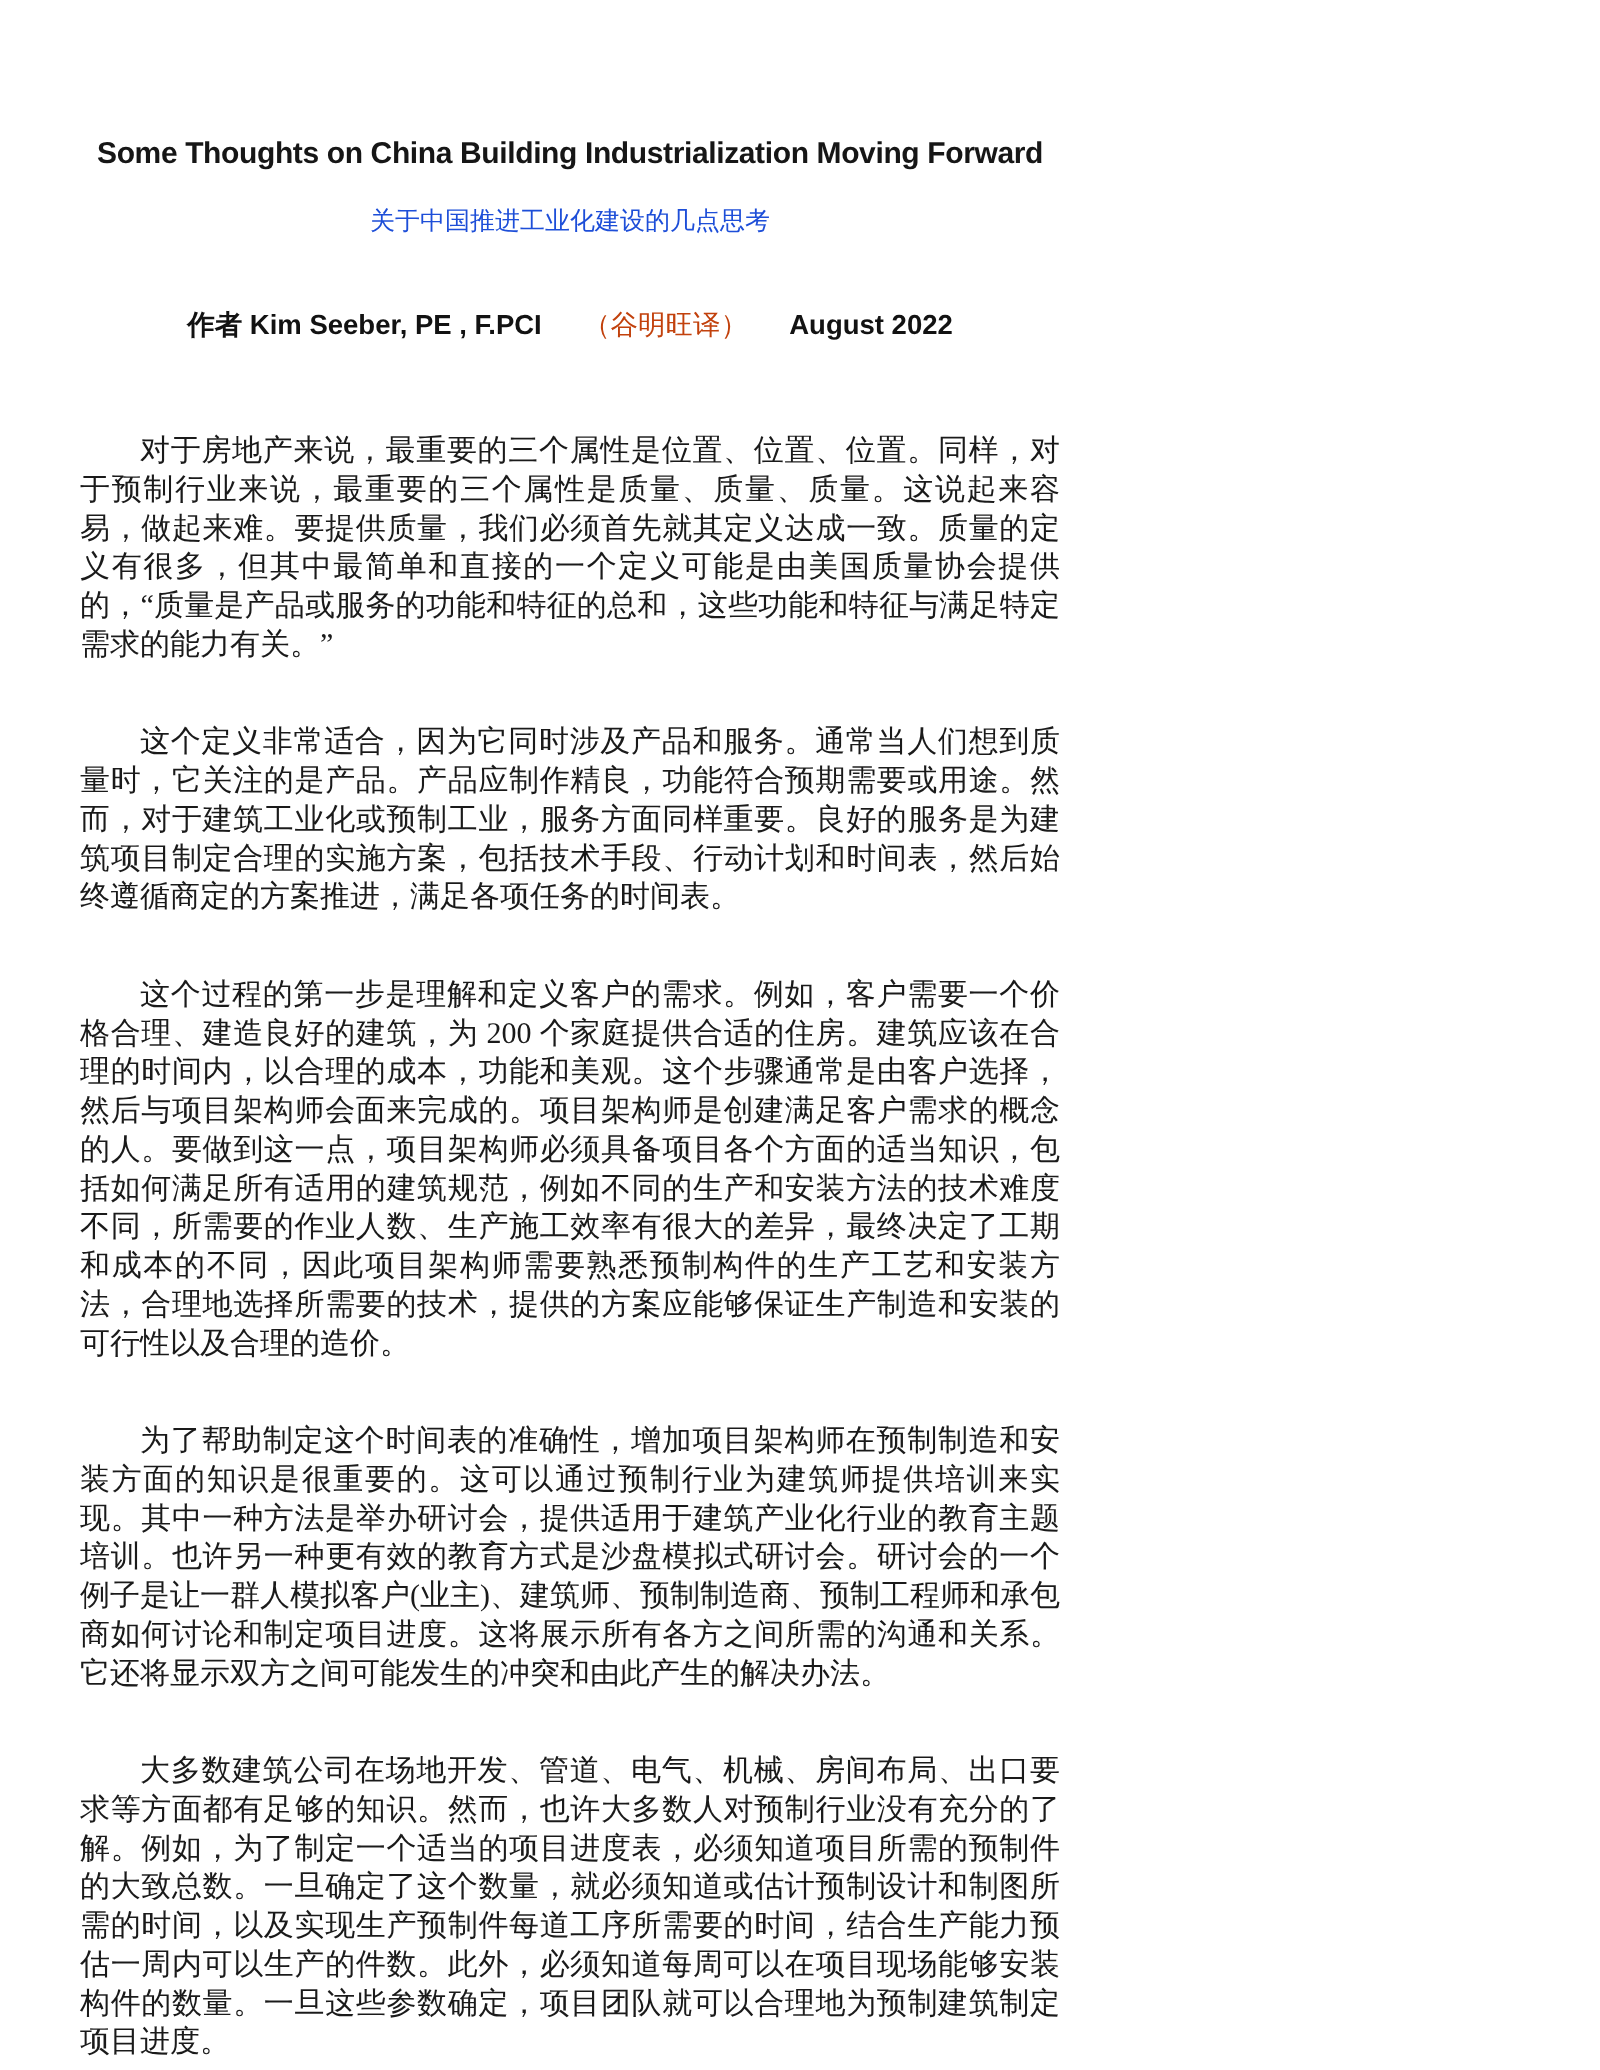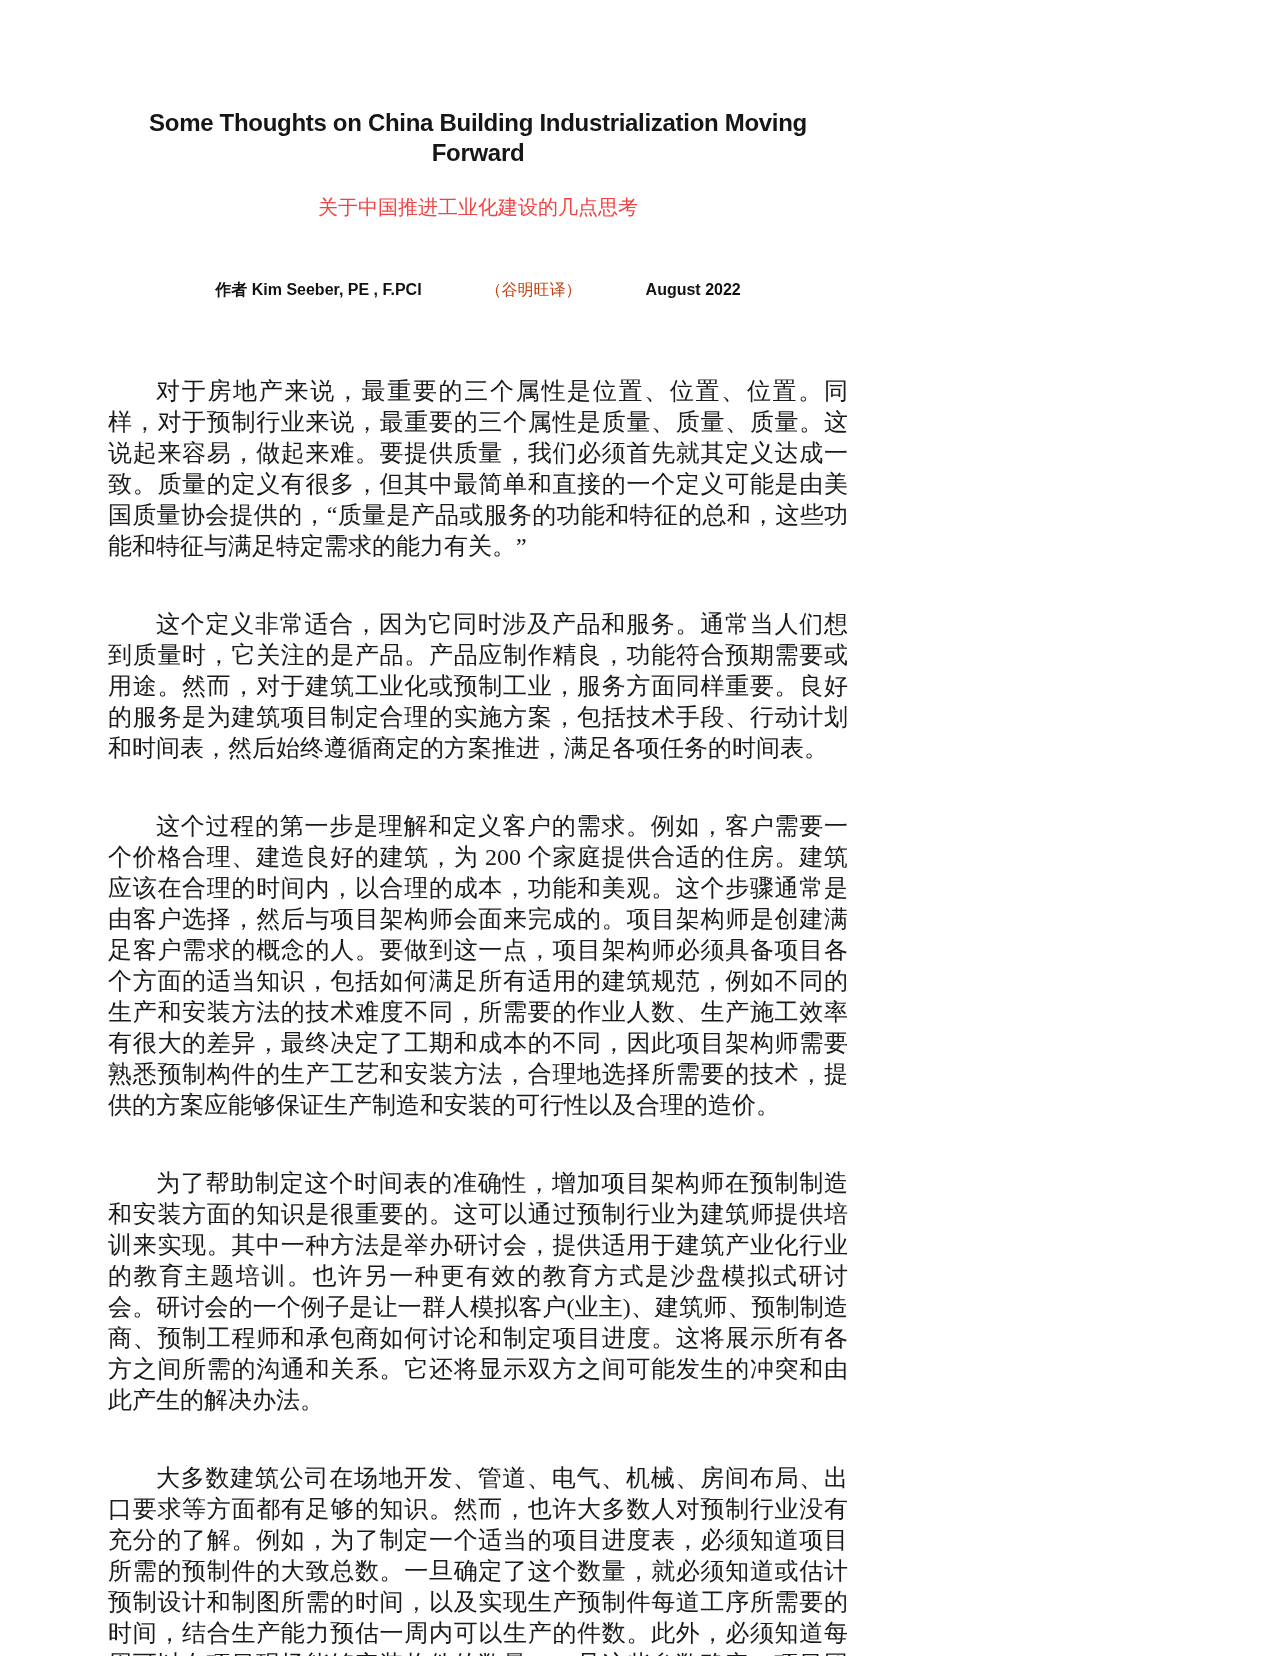--- a/index.html
+++ b/index.html
@@ -11,49 +11,49 @@
   body {
     width: 1280px;
     height: 1656px;
     overflow: hidden;
     font-family: "Liberation Serif", "DejaVu Serif", serif;
   }
   .page {
     box-sizing: border-box;
     width: 1016px;
     height: 1656px;
-    padding: 108px 168px 40px 108px;
+    padding: 108px 168px 40px 64px;
     background: #ffffff;
   }
   .doc-title-en {
     font-family: "Liberation Sans", "DejaVu Sans", sans-serif;
     font-weight: 700;
     font-size: 24px;
     line-height: 30px;
     text-align: center;
     letter-spacing: -0.3px;
     margin: 0 0 26px 0;
     color: #161616;
   }
   .doc-title-zh {
     font-family: "Liberation Serif", "DejaVu Serif", serif;
     font-weight: 400;
     font-size: 20px;
     line-height: 26px;
     text-align: center;
     margin: 0 0 56px 0;
-    color: #ef4444;
+    color: #1d4ed8;
   }
   .byline {
     display: flex;
     justify-content: center;
     align-items: baseline;
-    gap: 64px;
+    gap: 33px;
     margin: 0 0 72px 0;
-    font-size: 16px;
+    font-size: 22px;
     line-height: 28px;
     white-space: nowrap;
   }
   .byline-author,
   .byline-date {
     font-family: "Liberation Sans", "DejaVu Sans", sans-serif;
     font-weight: 700;
     color: #121212;
   }
   .byline-translator {

